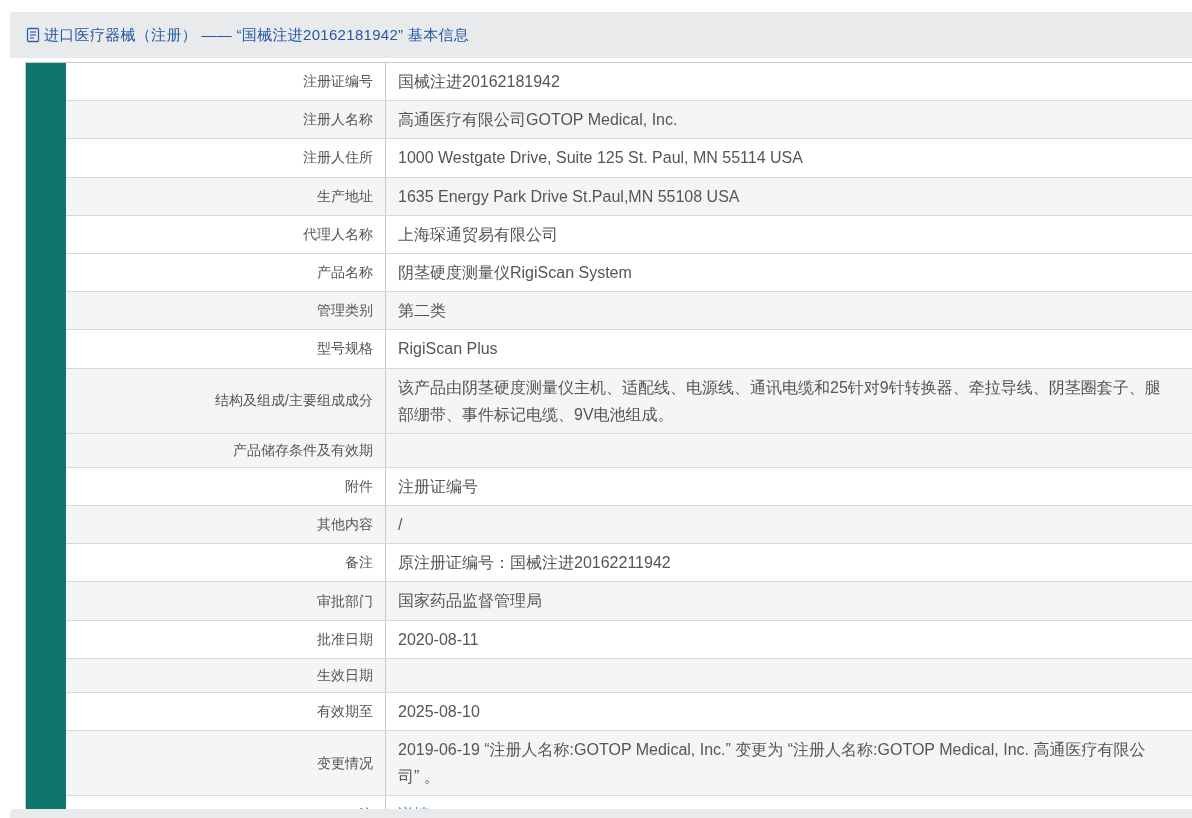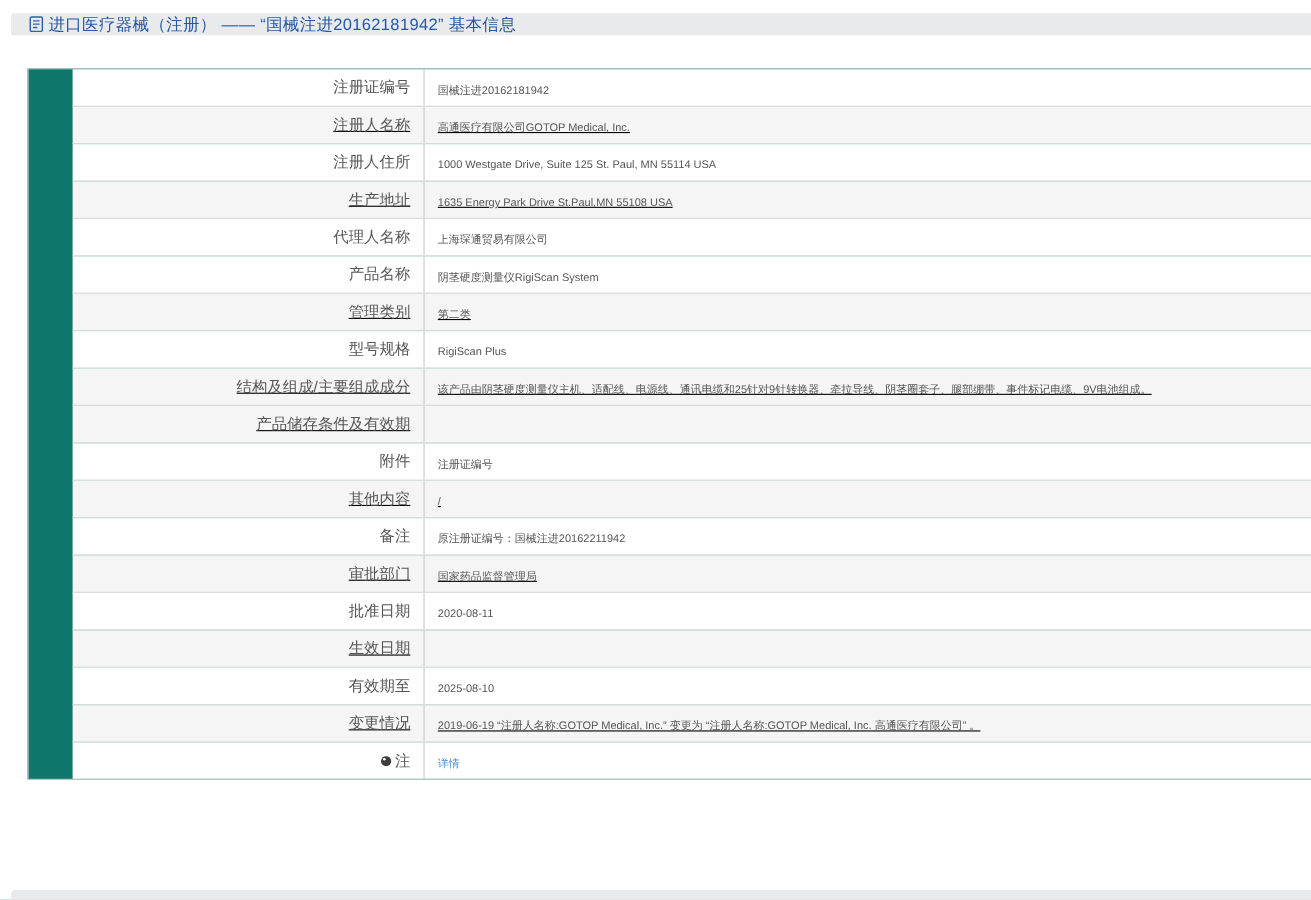--- a/index.html
+++ b/index.html
@@ -12,21 +12,21 @@
     background: #ffffff;
     font-family: "Liberation Sans", "DejaVu Sans", sans-serif;
     position: relative;
     overflow: hidden;
   }
   .header-bar {
     position: absolute;
     left: 10px;
     right: 0;
     top: 12px;
-    height: 20px;
+    height: 46px;
     background: #e9eaeb;
     border-top-left-radius: 3px;
     border-bottom-left-radius: 2px;
     display: flex;
     align-items: center;
     padding-left: 16px;
     box-sizing: border-box;
   }
   .doc-icon {
     display: inline-flex;
@@ -55,44 +55,43 @@
     display: flex;
     border-bottom: 1px solid #d8d8d8;
     min-height: 33px;
     background: #ffffff;
   }
   .row:last-child {
     border-bottom: none;
   }
   .row.alt {
     background: #f5f5f5;
-    text-decoration: underline;
   }
   .cell-label {
     flex: 0 0 320px;
     width: 320px;
     box-sizing: border-box;
     display: flex;
     align-items: center;
     justify-content: flex-end;
     padding: 4px 12px 4px 8px;
     border-right: 1px solid #c9c9c9;
     color: #555555;
     font-size: 14px;
     text-align: right;
     line-height: 1.5;
   }
   .cell-value {
     flex: 1 1 auto;
     box-sizing: border-box;
     display: flex;
-    align-items: flex-end;
+    align-items: flex-start;
     padding: 5px 28px 5px 12px;
     color: #555555;
-    font-size: 10px;
+    font-size: 16px;
     line-height: 1.7;
   }
   .note-icon {
     display: inline-flex;
     align-items: center;
     margin-right: 2px;
   }
   a.detail-link {
     color: #4a90d9;
     text-decoration: none;

